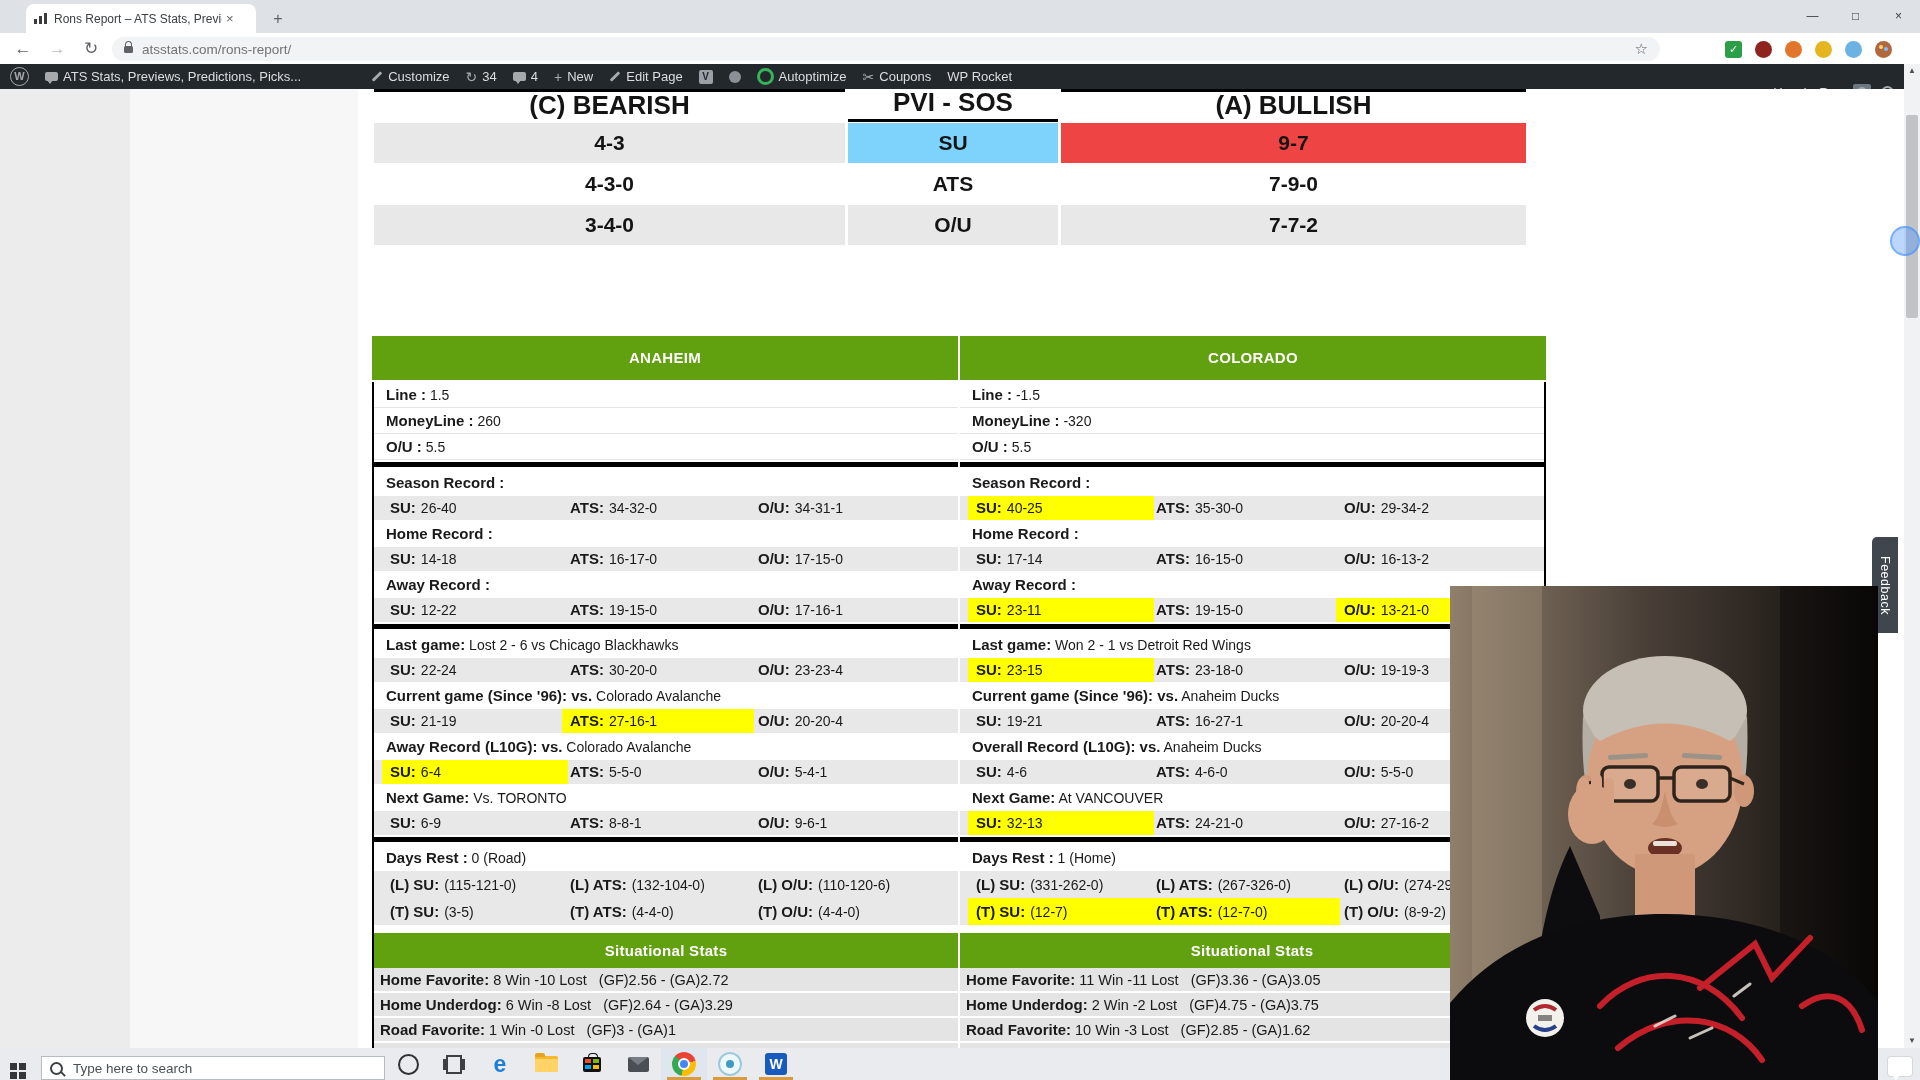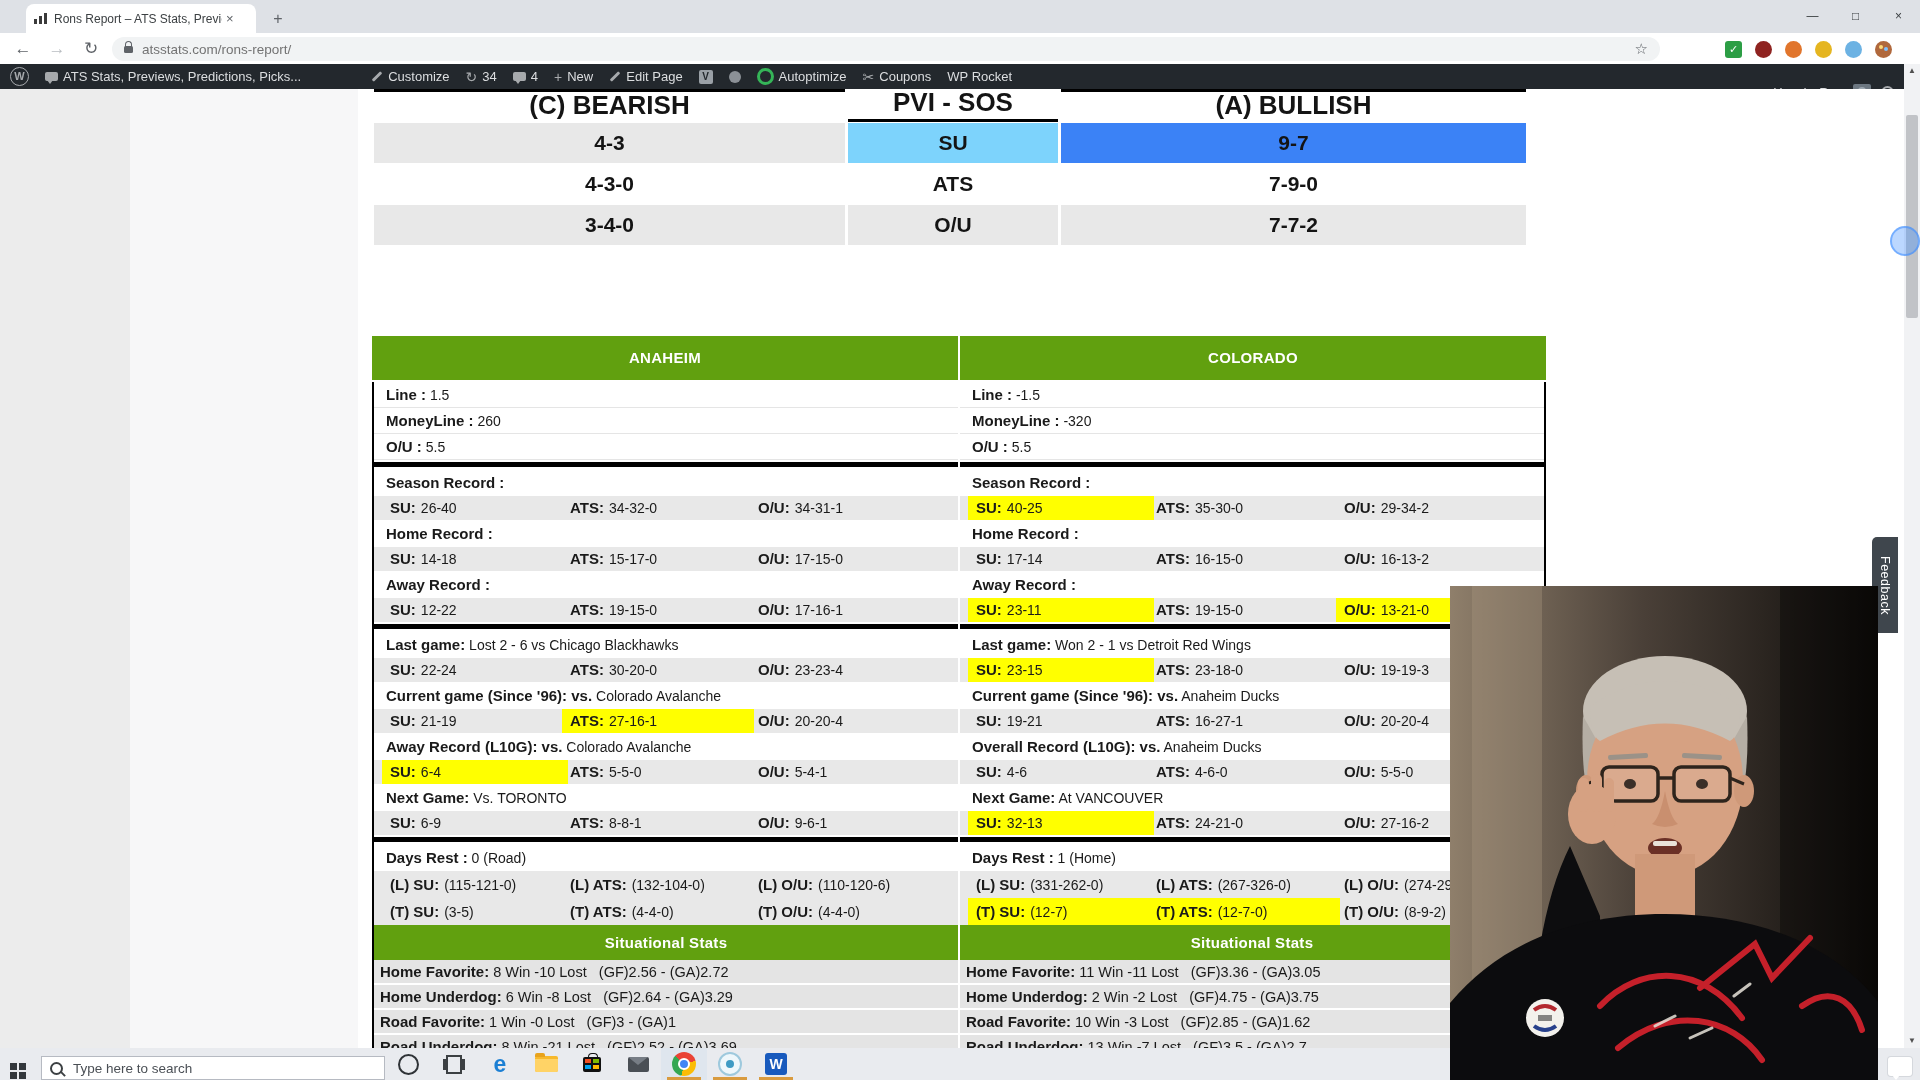--- a/index.html
+++ b/index.html
@@ -80,21 +80,21 @@
   .label-row{height:27px;line-height:27px;padding-left:12px;background:#fff;}
   .stats-row{height:24px;background:#e8e8e8;position:relative;}
   .stats-row.tall{height:27px;}
   .stats-row .cell{position:absolute;top:0;bottom:0;padding-left:8px;line-height:inherit;display:flex;align-items:center;}
   .stats-row{line-height:24px;}
   .cell.su{left:8px;width:178px;}
   .cell.ats{left:188px;width:184px;}
   .cell.ou{left:376px;width:200px;}
   .cell b{font-size:15px;margin-right:5px;}
   .cell.hl{background:#ffff00;}
-  .sit-band{margin-top:0;height:35px;line-height:35px;background:#61a00f;color:#fff;
+  .sit-band{margin-top:8px;height:35px;line-height:35px;background:#61a00f;color:#fff;
     text-align:center;font-weight:bold;font-size:15px;letter-spacing:.3px;}
   .sit-row{height:25px;line-height:24px;padding-left:12px;box-sizing:border-box;font-size:14.5px;}
   .sit-row.shaded{background:#e4e4e4;border-bottom:2px solid #fff;padding-left:6px;}
   .sit-row.plain{background:#fff;border-top:1px solid #d9d9d9;}
   
   .feedback{position:absolute;left:1872px;top:448px;width:26px;height:96px;background:#3f464d;
     border-radius:5px 0 0 5px;color:#fff;font-size:12.5px;writing-mode:vertical-rl;
     text-align:center;line-height:26px;letter-spacing:.5px;z-index:20;}
   .scrollbar{position:absolute;left:1904px;top:64px;width:16px;height:984px;background:#f1f2f4;z-index:30;}
   .sb-arrow{position:absolute;left:0;width:16px;height:14px;color:#505050;font-size:8px;text-align:center;line-height:14px;}
@@ -247,21 +247,21 @@
   <div class="content">
     <div class="bg-left1"></div>
     <div class="bg-left2"></div>
 
     <div id="summary-table">
         <div class="sum-h side">(C) BEARISH</div>
         <div class="sum-h mid">PVI - SOS</div>
         <div class="sum-h side">(A) BULLISH</div>
         <div class="sum-c" style="background: rgb(232, 232, 232);">4-3</div>
         <div class="sum-c" style="background: #7dd3fc;">SU</div>
-        <div class="sum-c" style="background: #3b82f6;">9-7</div>
+        <div class="sum-c" style="background: #ef4444;">9-7</div>
         <div class="sum-c">4-3-0</div>
         <div class="sum-c">ATS</div>
         <div class="sum-c">7-9-0</div>
         <div class="sum-c" style="background: rgb(232, 232, 232);">3-4-0</div>
         <div class="sum-c" style="background: rgb(232, 232, 232);">O/U</div>
         <div class="sum-c" style="background: rgb(232, 232, 232);">7-7-2</div>
       </div>
 
     <div class="team-band">
       <div>ANAHEIM</div>
@@ -290,21 +290,21 @@
             </div>
           </div>
           <div class="label-row"><b>Home Record :</b><span></span></div>
           <div class="stats-row">
             <div class="cell su">
               <b>SU:</b>
               <span>14-18</span>
             </div>
             <div class="cell ats">
               <b>ATS:</b>
-              <span>15-17-0</span>
+              <span>16-17-0</span>
             </div>
             <div class="cell ou">
               <b>O/U:</b>
               <span>17-15-0</span>
             </div>
           </div>
           <div class="label-row"><b>Away Record :</b><span></span></div>
           <div class="stats-row">
             <div class="cell su">
               <b>SU:</b>

